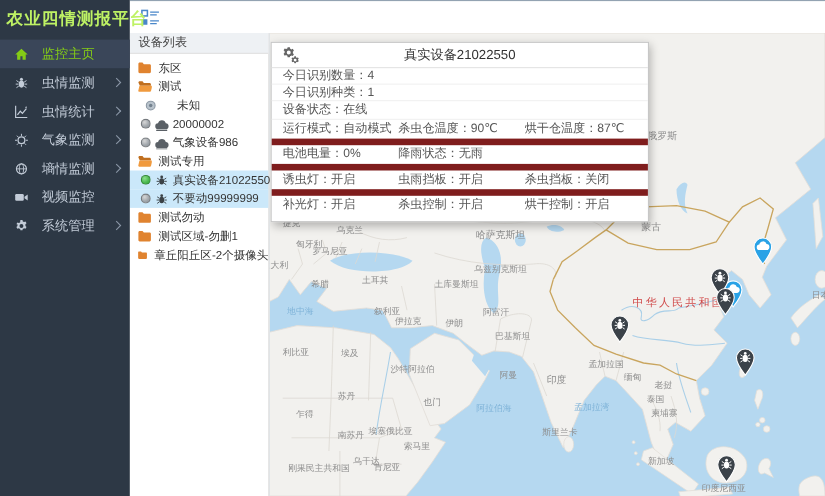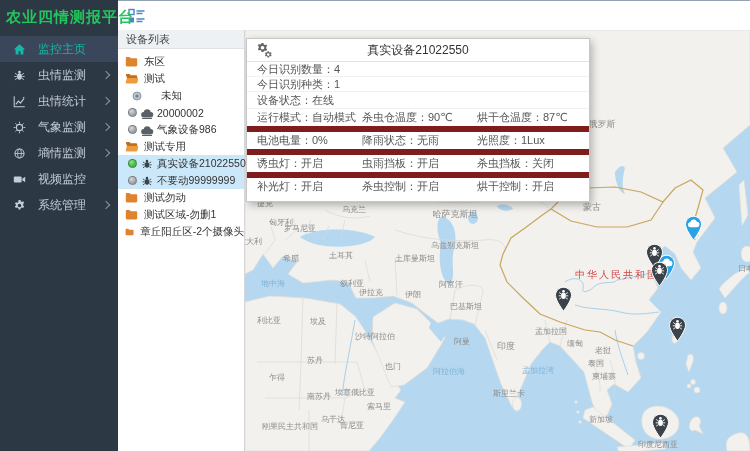--- a/index.html
+++ b/index.html
@@ -3,23 +3,23 @@
 <meta charset="utf-8">
 <style>
   html,body{margin:0;padding:0;}
   body{
     width:750px;height:451px;position:relative;overflow:hidden;
     font-family:"Liberation Sans","DejaVu Sans",sans-serif;
     background:#fff;font-size:12px;
   }
   
   #sidebar{position:absolute;left:0;top:0;width:118px;height:451px;background:var(--sidebar-bg,#2d3845);z-index:20;}
-  #app-title{color:#22c55e;font-size:15px;font-weight:bold;letter-spacing:1px;padding:8px 0 9px 6px;white-space:nowrap;}
+  #app-title{color:#bef264;font-size:15px;font-weight:bold;letter-spacing:1px;padding:8px 0 9px 6px;white-space:nowrap;}
   .menu-item{height:26px;display:flex;align-items:center;color:#c3ccd8;padding-left:12px;position:relative;cursor:pointer;}
-  .menu-item.active{background:var(--sidebar-active,#3a4659);color:#14b8a6;}
+  .menu-item.active{background:var(--sidebar-active,#3a4659);color:#84cc16;}
   .menu-item .icn{width:15px;height:15px;display:inline-flex;align-items:center;justify-content:center;flex:0 0 15px;}
   .menu-item .icn svg{width:13px;height:13px;}
   .mi-label{margin-left:11px;font-size:12px;}
   .arrow{position:absolute;right:9px;top:50%;width:5px;height:5px;border-right:1.4px solid #8b97a7;border-top:1.4px solid #8b97a7;transform:translateY(-50%) rotate(45deg);}
   
   #topbar{position:absolute;left:118px;top:0;width:632px;height:30px;background:#fff;border-top:1px solid #93a3b2;box-sizing:border-box;z-index:15;}
   #org-icon{position:absolute;left:10px;top:7px;width:18px;height:16px;cursor:pointer;}
   
   #device-panel{position:absolute;left:118px;top:30px;width:127px;height:421px;background:#fff;border-right:1px solid #d6d6d6;box-sizing:border-box;z-index:10;}
   #panel-header{height:18px;line-height:18px;background:#eef1f4;border-bottom:1px solid #e2e2e2;color:#444;font-size:11px;padding-left:8px;}
@@ -318,21 +318,21 @@
       <path d="M258,224 L255,235 L262,252 L278,268 L295,284 L315,292 L340,300 L355,302 L370,310 L388,316"></path>
     </g>
   </svg>
 
   <div id="map-labels">
       <span class="map-label mid" style="left: 357px; top: 94px;">俄罗斯</span>
       <span class="map-label mid" style="left: 347px; top: 177px;">蒙古</span>
       <span class="map-label china" style="left: 372px; top: 245px;">中华人民共和国</span>
       <span class="map-label" style="left: 501px; top: 238px;">日本</span>
       <span class="map-label" style="left: 20px; top: 173px;">捷克</span>
-      <span class="map-label" style="left: 73px; top: 179px; margin-left: 36px;">乌克兰</span>
+      <span class="map-label" style="left: 73px; top: 179px;">乌克兰</span>
       <span class="map-label" style="left: 36px; top: 192px;">匈牙利</span>
       <span class="map-label" style="left: 55px; top: 198px;">罗马尼亚</span>
       <span class="map-label" style="left: 5px; top: 211px;">意大利</span>
       <span class="map-label" style="left: 46px; top: 228px;">希腊</span>
       <span class="map-label" style="left: 96px; top: 225px;">土耳其</span>
       <span class="map-label mid" style="left: 210px; top: 184px;">哈萨克斯坦</span>
       <span class="map-label" style="left: 210px; top: 215px;">乌兹别克斯坦</span>
       <span class="map-label" style="left: 170px; top: 228px;">土库曼斯坦</span>
       <span class="map-label" style="left: 107px; top: 253px;">叙利亚</span>
       <span class="map-label" style="left: 126px; top: 262px;">伊拉克</span>
@@ -419,21 +419,20 @@
         <div class="stat-row"><span>今日识别种类</span>：<span>1</span></div>
         <div class="status-row"><span>设备状态</span>：<span>在线</span></div>
         <div class="g-row">
           <span class="g-cell g-c0"><span>运行模式</span>：<span>自动模式</span></span>
           <span class="g-cell g-c1"><span>杀虫仓温度</span>：<span>90℃</span></span>
           <span class="g-cell g-c2"><span>烘干仓温度</span>：<span>87℃</span></span>
         </div>
         <div class="g-row">
           <span class="g-cell g-c0"><span>电池电量</span>：<span>0%</span></span>
           <span class="g-cell g-c1"><span>降雨状态</span>：<span>无雨</span></span>
-          <span class="g-cell g-c2"><span>光照度</span>：<span>1Lux</span></span>
         </div>
         <div class="g-row">
           <span class="g-cell g-c0"><span>诱虫灯</span>：<span>开启</span></span>
           <span class="g-cell g-c1"><span>虫雨挡板</span>：<span>开启</span></span>
           <span class="g-cell g-c2"><span>杀虫挡板</span>：<span>关闭</span></span>
         </div>
         <div class="g-row">
           <span class="g-cell g-c0"><span>补光灯</span>：<span>开启</span></span>
           <span class="g-cell g-c1"><span>杀虫控制</span>：<span>开启</span></span>
           <span class="g-cell g-c2"><span>烘干控制</span>：<span>开启</span></span>

